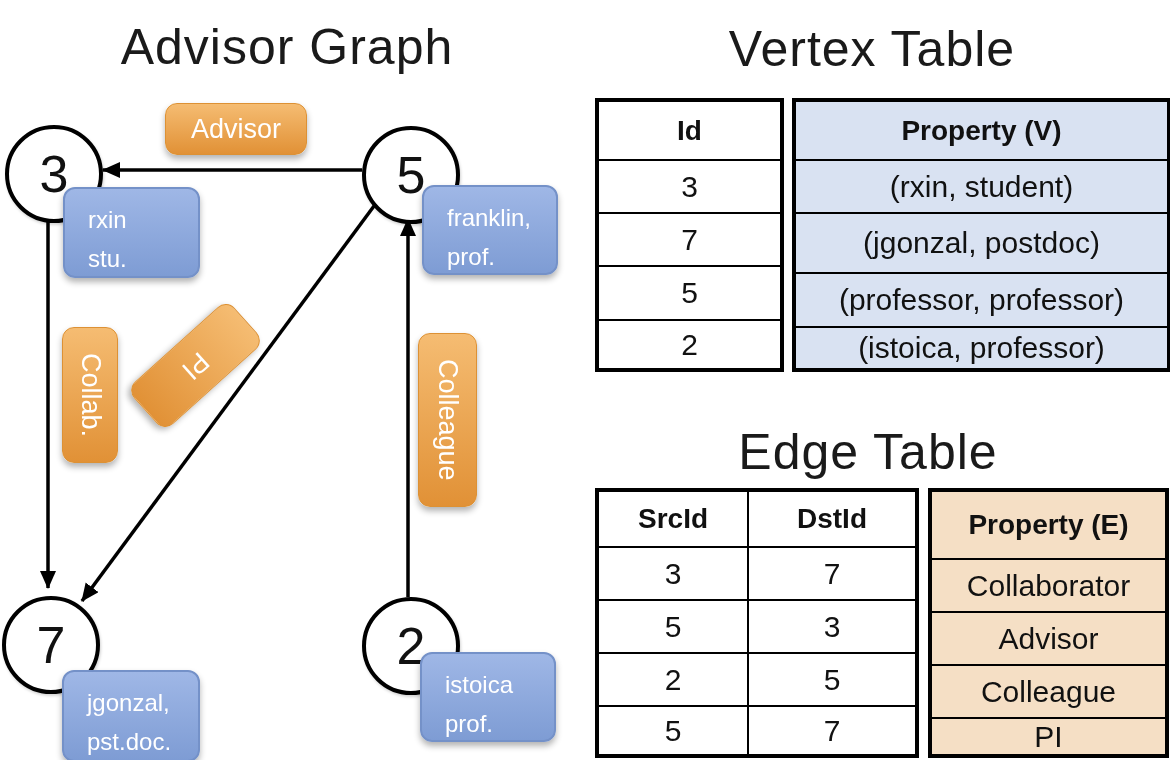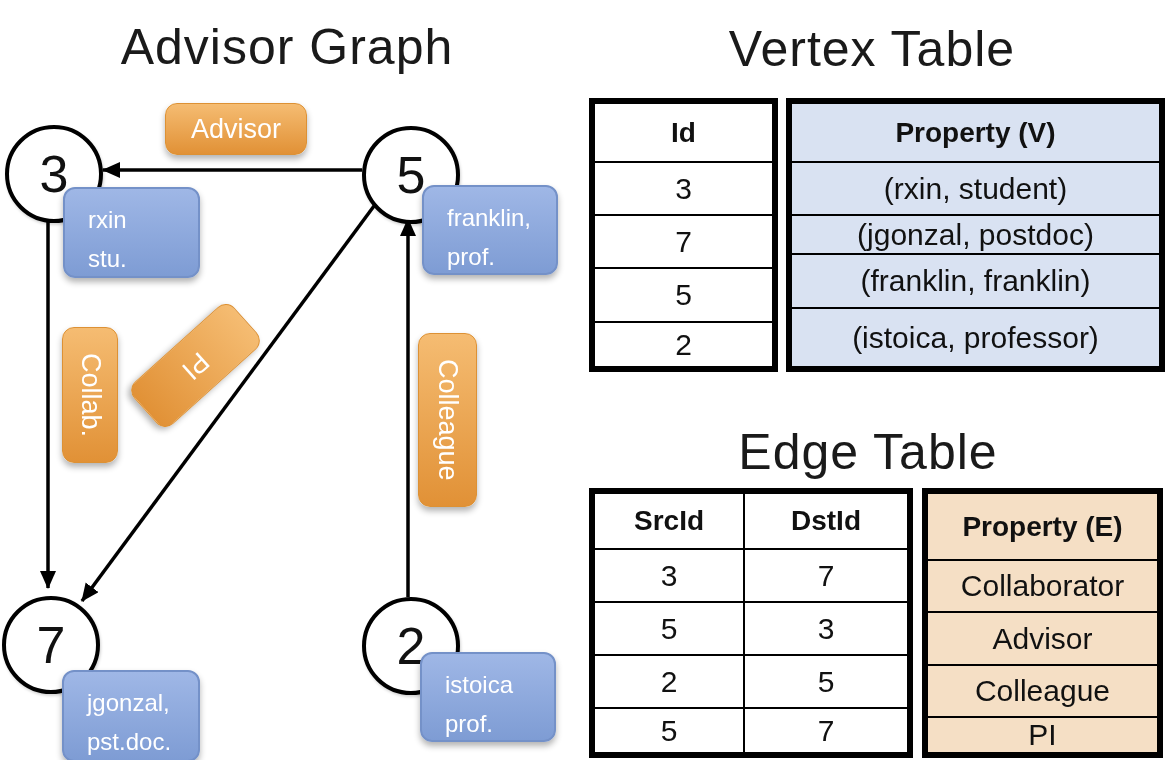--- a/index.html
+++ b/index.html
@@ -25,21 +25,21 @@
   
   .pill{position:absolute;border-radius:12px;border:1px solid #DD9134;
         background:linear-gradient(#F5BC72,#E19136);color:#fff;
         display:flex;align-items:center;justify-content:center;
         box-shadow:0 4px 6px rgba(0,0,0,0.30);box-sizing:border-box;
         font-size:27px;}
   .pill.vert{writing-mode:vertical-rl;}
 
   
   .tcol{position:absolute;display:flex;flex-direction:column;
-        border:6px solid #000000;box-sizing:border-box;}
+        border:4px solid #000000;box-sizing:border-box;margin-left:6px;}
   .tcol .cell{display:flex;align-items:center;justify-content:center;
         font-size:30px;border-bottom:2px solid #000;box-sizing:border-box;}
   .tcol .cell:last-child{border-bottom:none;flex:1;}
   .tcol .head{font-weight:bold;font-size:28px;}
   .white{background:#fff;}
   .bluecells{background:#D9E2F2;}
   .tancells{background:#F5DFC5;}
 
   .pairrow{display:flex;flex-direction:row;padding:0;}
   .pairrow .sub{flex:none;display:flex;align-items:center;justify-content:center;
@@ -114,22 +114,22 @@
     <div class="cell head" style="height:59px;">Id</div>
     <div class="cell" style="height:53px;">3</div>
     <div class="cell" style="height:53px;">7</div>
     <div class="cell" style="height:54px;">5</div>
     <div class="cell">2</div>
   </div>
 
   <div class="tcol bluecells" style="left:786px;top:98px;width:379px;height:274px;">
     <div class="cell head" style="height:59px;">Property (V)</div>
     <div class="cell" style="height:53px;">(rxin, student)</div>
-    <div class="cell" style="height:39px;">(jgonzal, postdoc)</div>
-    <div class="cell" style="height:54px;">(franklin, franklin)</div>
+    <div class="cell" style="height:60px;">(jgonzal, postdoc)</div>
+    <div class="cell" style="height:54px;">(professor, professor)</div>
     <div class="cell">(istoica, professor)</div>
   </div>
 
   <div class="title" style="left:668px;top:423px;width:400px;">Edge Table</div>
 
   <div class="tcol white" style="left:589px;top:488px;width:324px;height:270px;">
     <div class="cell head pairrow" style="height:56px;">
       <div class="sub" style="width:150px;">SrcId</div>
       <div class="sub" style="flex:1;">DstId</div>
     </div>

